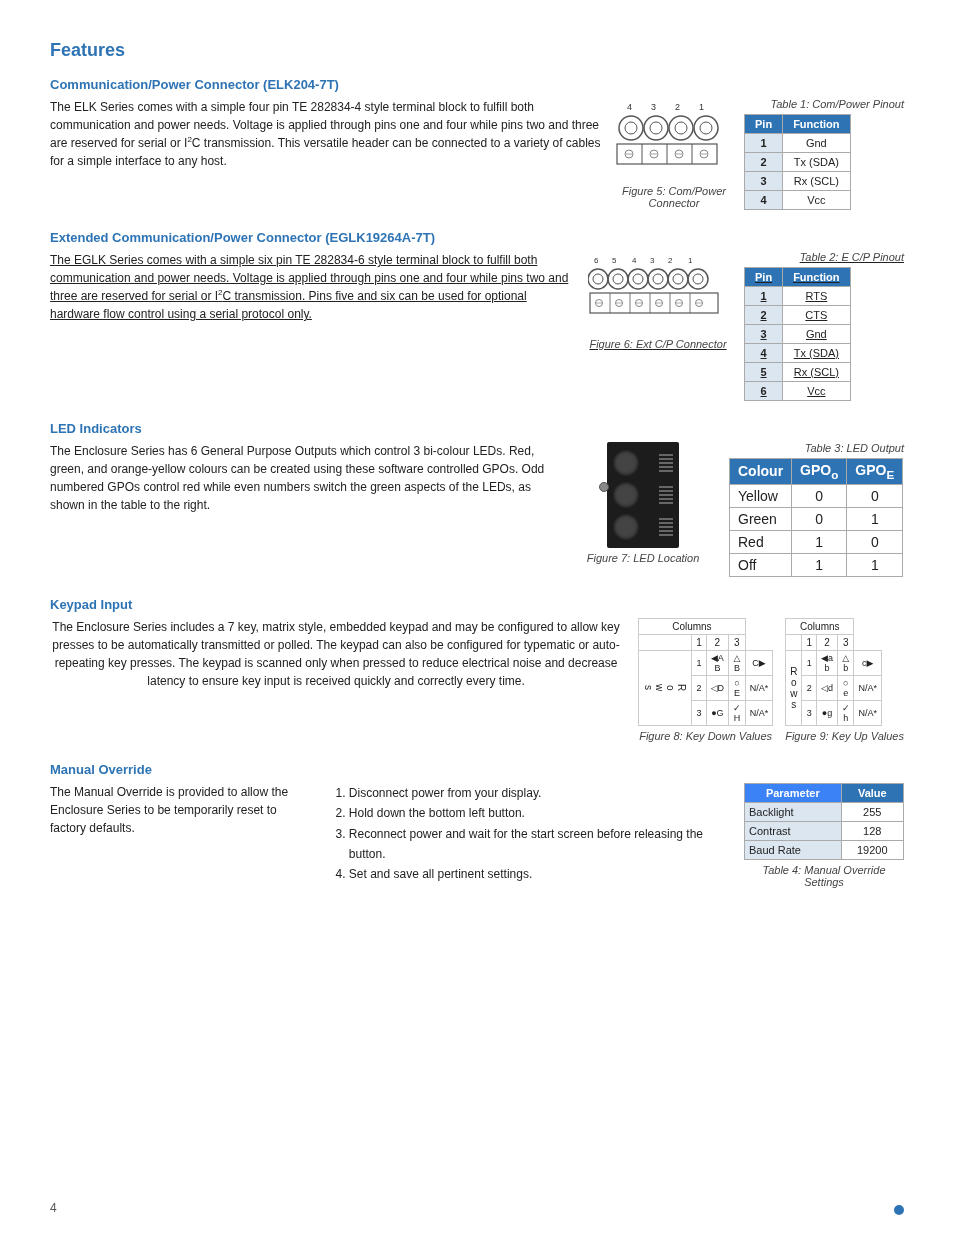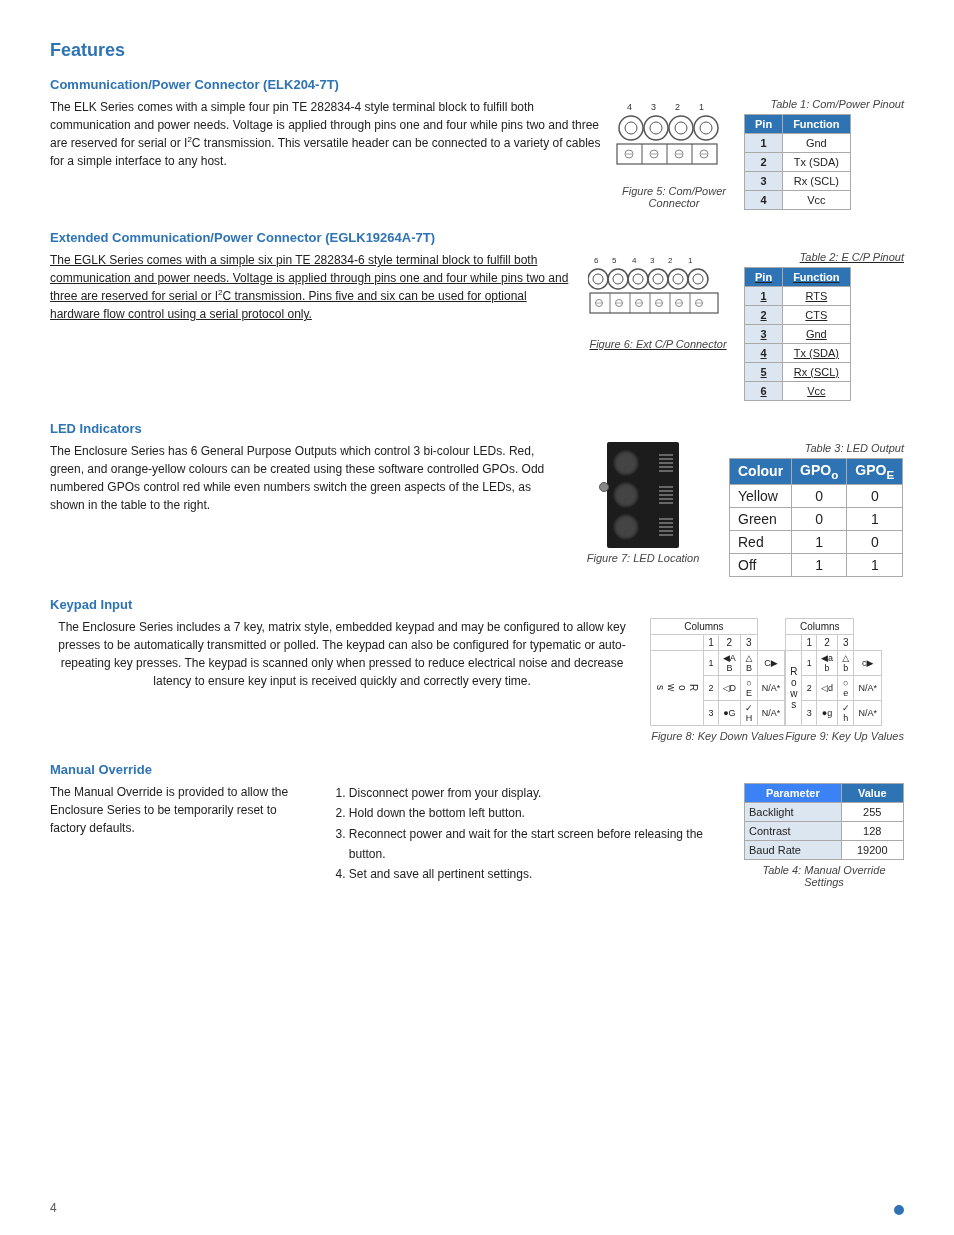--- a/index.html
+++ b/index.html
@@ -388,21 +388,21 @@
     </div>
   </div>
 </div>
 
 <div class="section">
   <h2 class="section-title">Keypad Input</h2>
   <div style="display:flex; gap:16px; align-items:flex-start;">
     <div style="flex:1;text-align:center;">
       <p>The Enclosure Series includes a 7 key, matrix style, embedded keypad and may be configured to allow key presses to be automatically transmitted or polled. The keypad can also be configured for typematic or auto-repeating key presses. The keypad is scanned only when pressed to reduce electrical noise and decrease latency to ensure key input is received quickly and correctly every time.</p>
     </div>
-    <div style="display:flex; gap:0;">
+    <div style="display:flex; gap:12px;">
 
       <div>
         <table style="border-collapse:collapse; font-size:10px;">
           <thead>
             <tr>
               <td colspan="4" style="text-align:center; font-size:10px; border:1px solid #ccc; padding:2px 4px;">Columns</td>
             </tr>
             <tr>
               <td style="border:1px solid #ccc; padding:2px 4px;"></td>
               <td style="border:1px solid #ccc; padding:2px 4px; text-align:center;">1</td>

